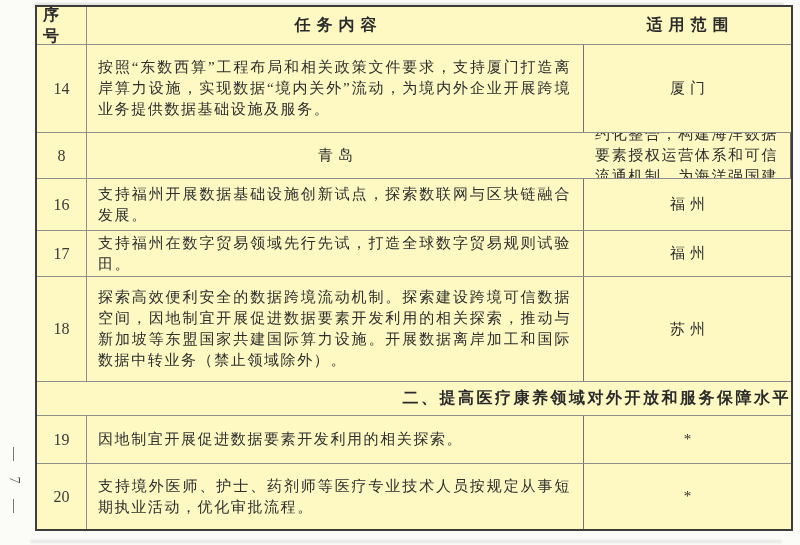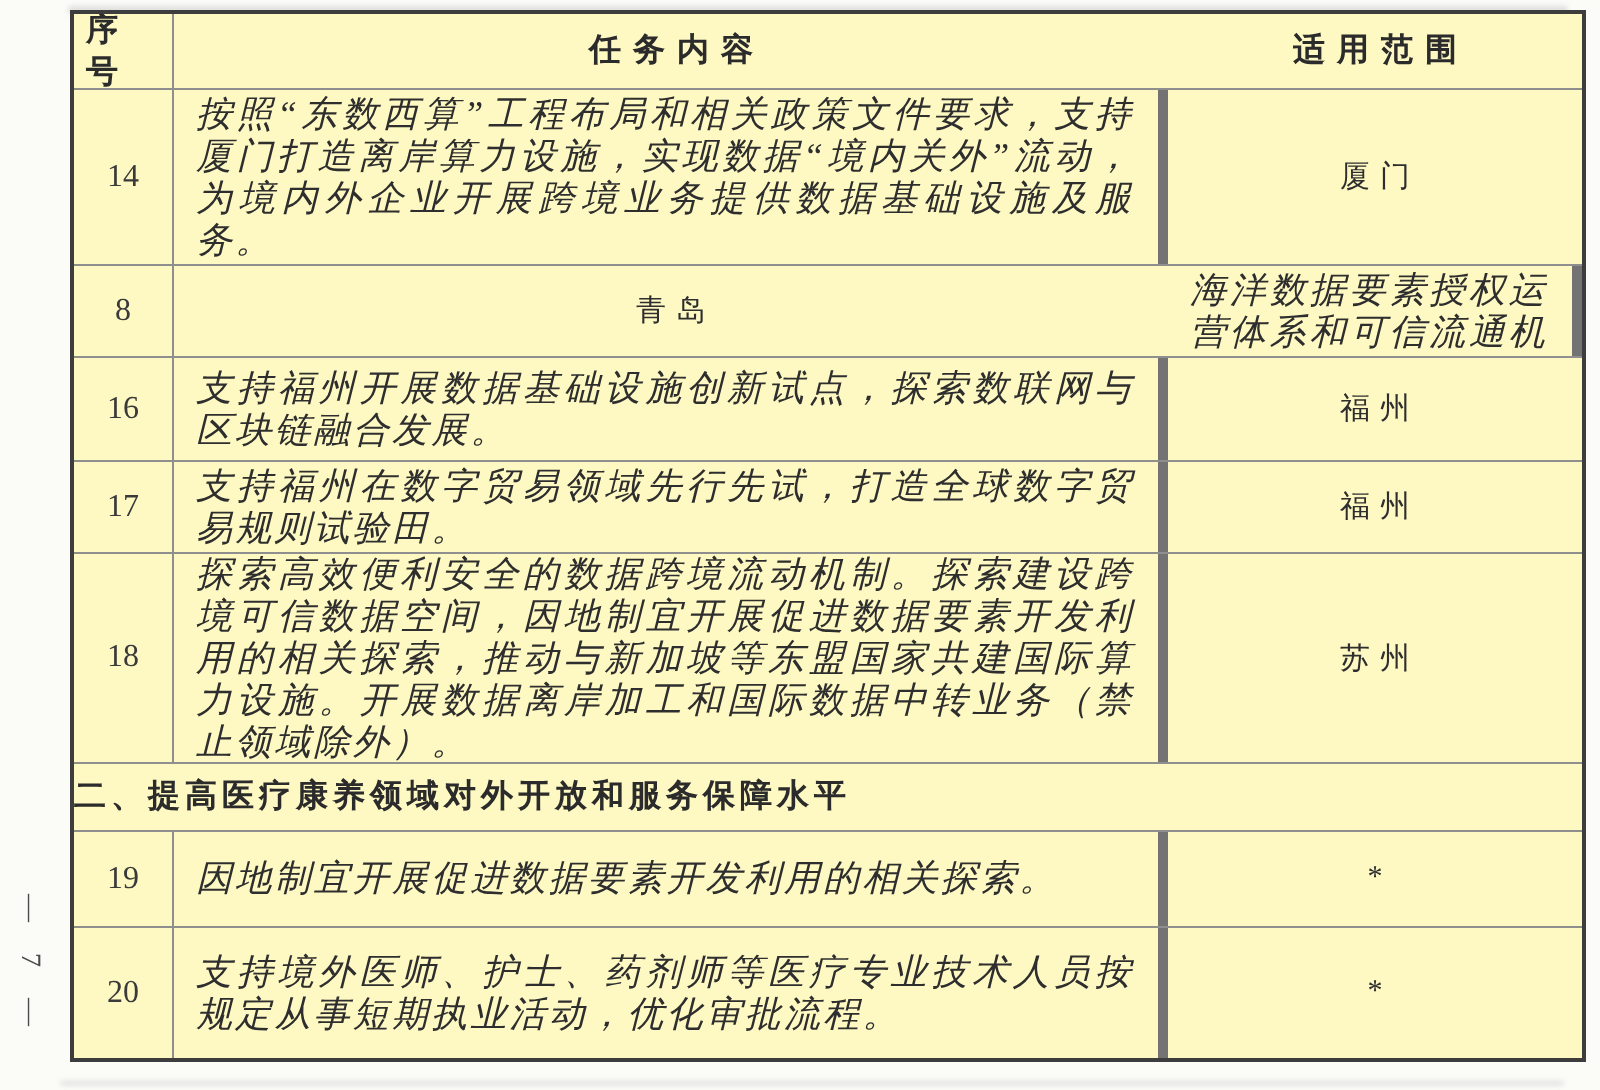--- a/index.html
+++ b/index.html
@@ -73,26 +73,25 @@
     align-items: center;
     overflow: hidden;
   }
   .td.no {
     justify-content: center;
     border-right: 1px solid #8f8f8f;
     font-size: 16px;
     color: #3a3a3a;
   }
   .td.content {
-    border-right: 5px solid #737373;
+    border-right: 1px solid #737373;
     padding: 4px 12px 4px 11px;
-    font-size: 18px;
+    font-size: 15px;
     line-height: 21px;
     letter-spacing: 1.6px;
-    font-style: italic;
   }
   .td.content > span {
     text-align: justify;
     text-align-last: left;
     width: 100%;
   }
   .td.scope {
     justify-content: center;
     font-size: 15px;
     letter-spacing: 5px;
@@ -108,21 +107,21 @@
   }
   .tr.h-r14 { height: 88px; }
   .tr.h-r15 { height: 46px; }
   .tr.h-r16 { height: 52px; }
   .tr.h-r17 { height: 46px; }
   .tr.h-r18 { height: 105px; }
   .tr.section-row {
     height: 34px;
     display: flex;
     align-items: center;
-    justify-content: flex-start;
+    justify-content: flex-end;
     font-weight: bold;
     font-size: 16px;
     letter-spacing: 2.5px;
     color: #2b2b2b;
   }
   .tr.h-r19 { height: 48px; }
   .tr.h-r20 { height: 66px; }
 </style>
 </head>
 <body>

